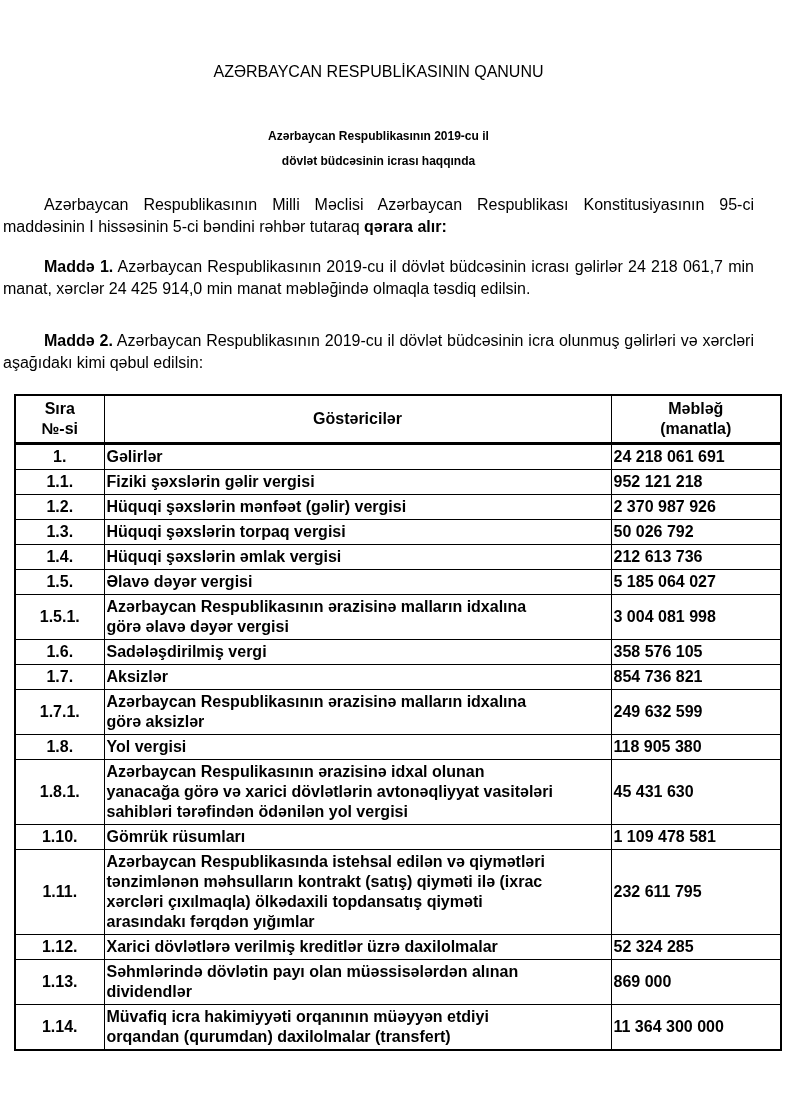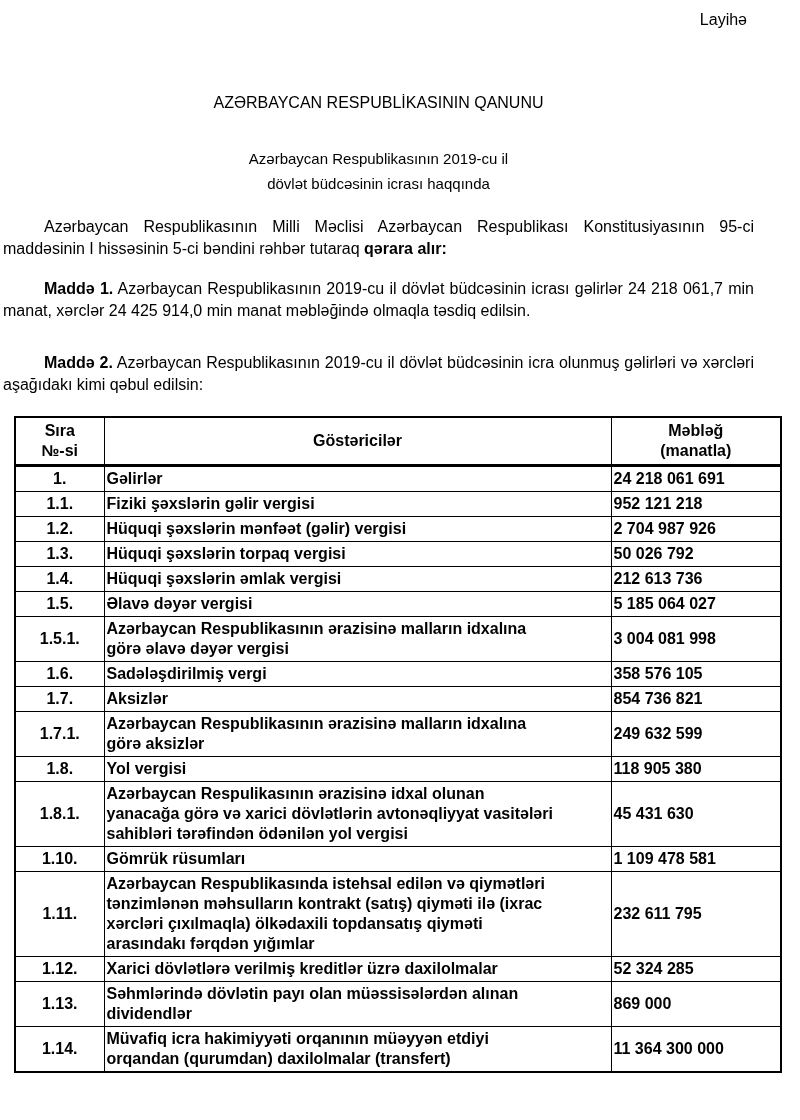--- a/index.html
+++ b/index.html
@@ -23,24 +23,24 @@
     width: 751px;
     margin-left: 3px;
     margin-top: 61px;
     text-align: center;
     font-size: 16px;
     line-height: 22px;
   }
   .doc-title {
     width: 751px;
     margin-left: 3px;
-    margin-top: 32px;
+    margin-top: 41px;
     text-align: center;
-    font-weight: normal;
-    font-size: 15px;
+    font-weight: bold;
+    font-size: 12px;
     line-height: 25px;
     white-space: pre-line;
   }
   .para {
     width: 751px;
     margin: 0 0 0 3px;
     text-align: justify;
     text-indent: 41px;
     font-size: 16px;
     line-height: 22px;
@@ -82,21 +82,20 @@
   td.no     { text-align: center; }
   td.label  { text-align: left; padding: 2px 6px 2px 7px; white-space: pre-line; }
   td.amount { text-align: left; padding: 2px 8px 2px 2px; white-space: nowrap; }
   tr.bold td { font-weight: bold; }
 </style>
 </head>
 <body>
 
 <div class="page">
 
-  <div class="draft-label">Layihə</div>
 
   <div class="law-heading">AZƏRBAYCAN RESPUBLİKASININ QANUNU</div>
 
   <div class="doc-title">Azərbaycan Respublikasının 2019-cu il
 dövlət büdcəsinin icrası haqqında</div>
 
   <p class="para" id="p1"><span>Azərbaycan Respublikasının Milli Məclisi Azərbaycan Respublikası Konstitusiyasının 95-ci maddəsinin I hissəsinin 5-ci bəndini rəhbər tutaraq </span><b>qərara alır:</b></p>
 
   <p class="para" id="p2"><b>Maddə 1.</b><span> Azərbaycan Respublikasının 2019-cu il dövlət büdcəsinin icrası gəlirlər 24&nbsp;218&nbsp;061,7 min manat, xərclər 24&nbsp;425&nbsp;914,0 min manat məbləğində olmaqla təsdiq edilsin.</span></p>
 
@@ -124,21 +123,21 @@
           <td class="amount">24 218 061 691</td>
         </tr>
         <tr>
           <td class="no">1.1.</td>
           <td class="label">Fiziki şəxslərin gəlir vergisi</td>
           <td class="amount">952 121 218</td>
         </tr>
         <tr>
           <td class="no">1.2.</td>
           <td class="label">Hüquqi şəxslərin mənfəət (gəlir) vergisi</td>
-          <td class="amount">2 704 987 926</td>
+          <td class="amount">2 370 987 926</td>
         </tr>
         <tr>
           <td class="no">1.3.</td>
           <td class="label">Hüquqi şəxslərin torpaq vergisi</td>
           <td class="amount">50 026 792</td>
         </tr>
         <tr>
           <td class="no">1.4.</td>
           <td class="label">Hüquqi şəxslərin əmlak vergisi</td>
           <td class="amount">212 613 736</td>

